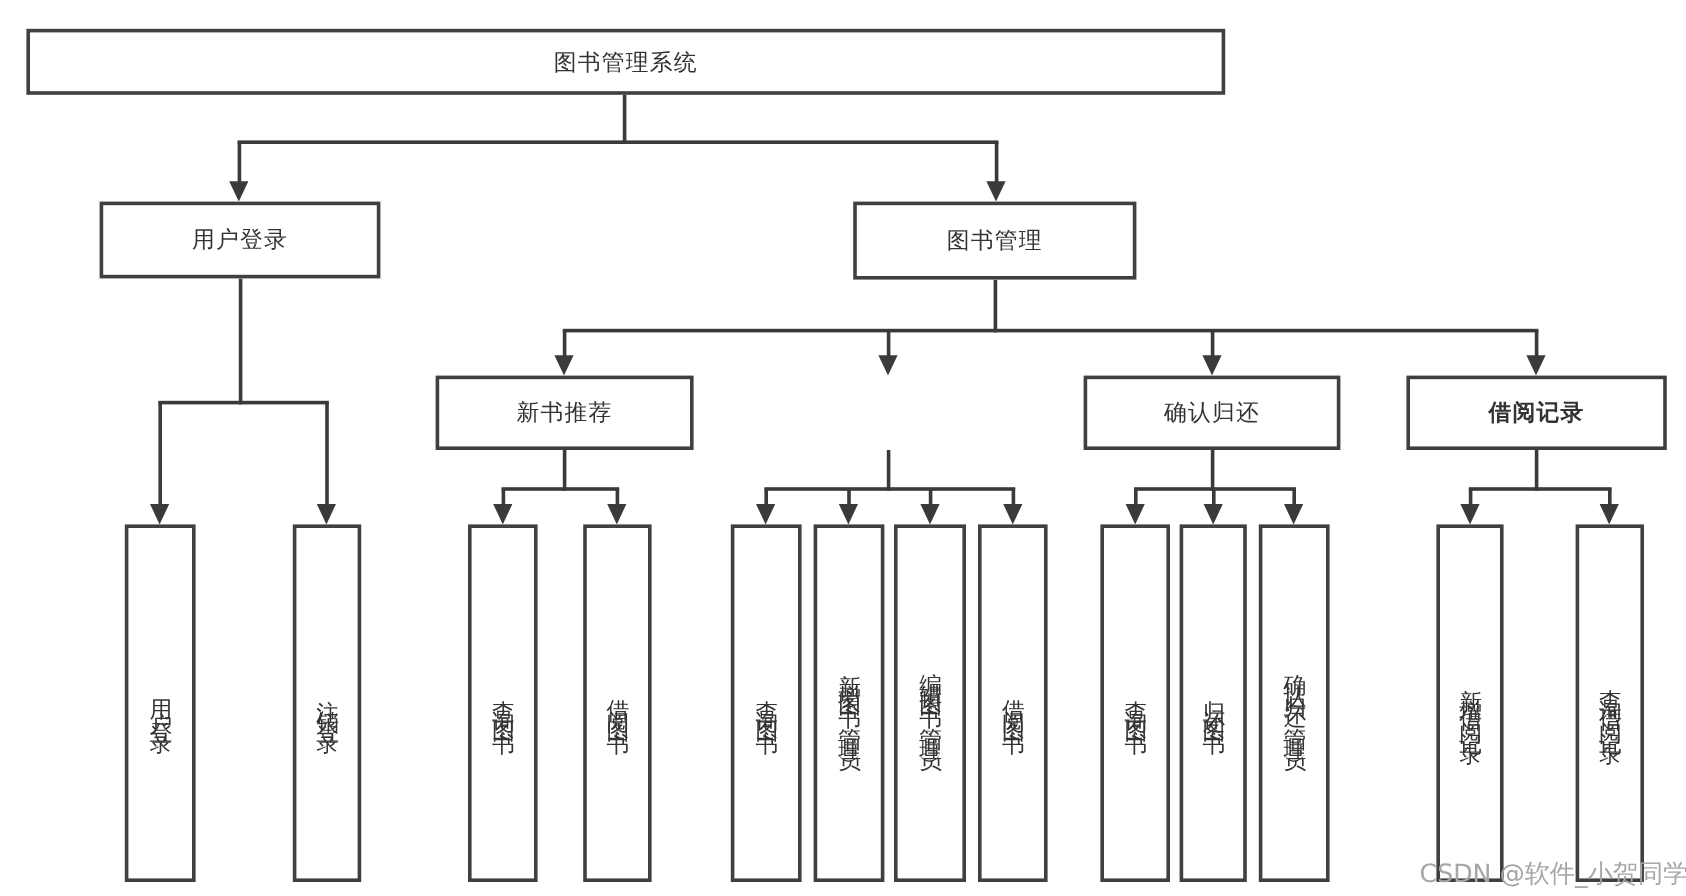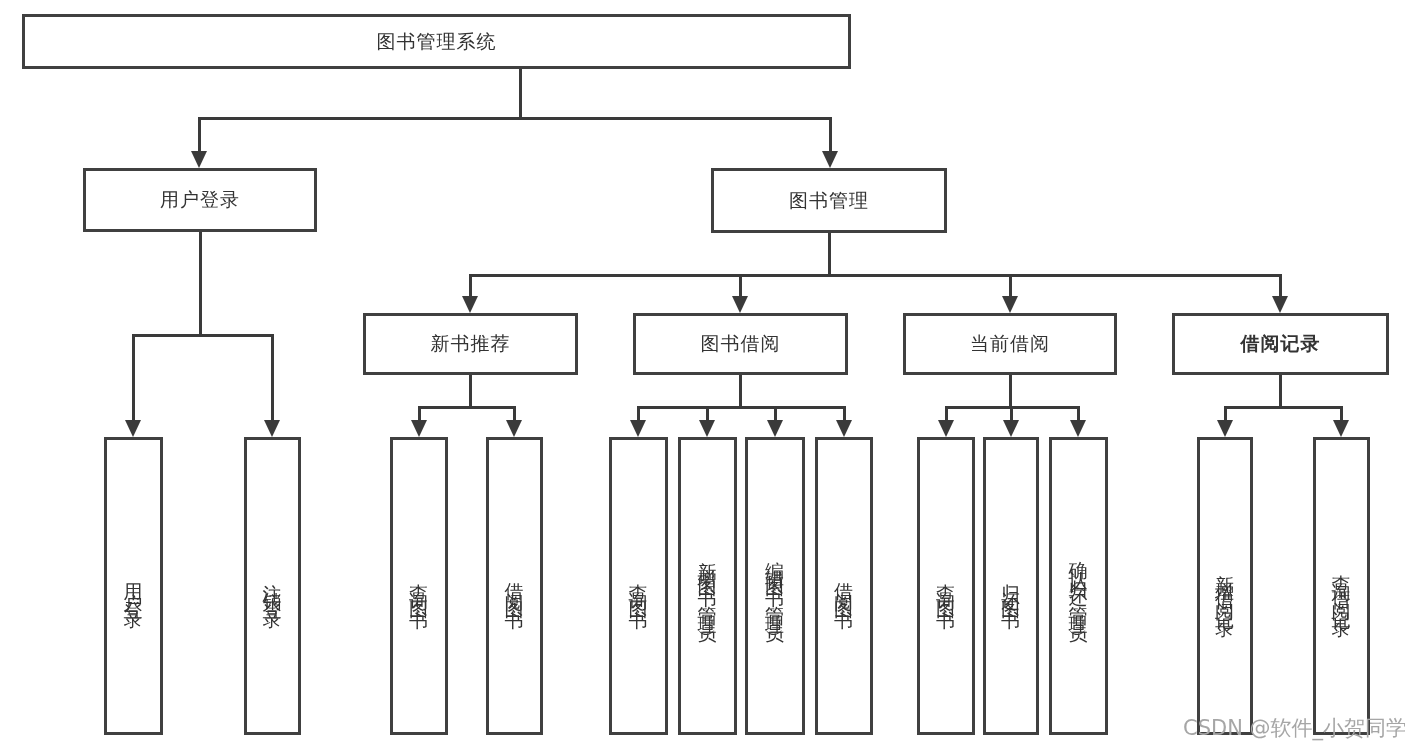--- a/index.html
+++ b/index.html
@@ -102,37 +102,34 @@
     <div class="vline" style="left: 944.5px; top: 407px; height: 16px;"></div>
     <div class="arrowhead" style="left: 938px; top: 420px;"></div>
     <div class="vline" style="left: 1009.5px; top: 407px; height: 16px;"></div>
     <div class="arrowhead" style="left: 1003px; top: 420px;"></div>
     <div class="vline" style="left: 1076.5px; top: 407px; height: 16px;"></div>
     <div class="arrowhead" style="left: 1070px; top: 420px;"></div>
     <div class="vline" style="left: 1223.5px; top: 407px; height: 16px;"></div>
     <div class="arrowhead" style="left: 1217px; top: 420px;"></div>
     <div class="vline" style="left: 1339.5px; top: 407px; height: 16px;"></div>
     <div class="arrowhead" style="left: 1333px; top: 420px;"></div>
-    <div class="node" style="left: 22px; top: 14px; width: 829px; height: 55px;">
+    <div class="node" style="left: 22px; top: 24px; width: 999px; height: 55px;">
       <span class="label">图书管理系统</span>
     </div>
     <div class="node" style="left: 83px; top: 168px; width: 234px; height: 64px;">
       <span class="label">用户登录</span>
     </div>
     <div class="node" style="left: 711px; top: 168px; width: 236px; height: 65px;">
       <span class="label">图书管理</span>
     </div>
     <div class="node" style="left: 363px; top: 313px; width: 215px; height: 62px;">
       <span class="label">新书推荐</span>
     </div>
-    <div class="node" style="left: 633px; top: 313px; width: 215px; height: 62px;">
-      <span class="label">图书借阅</span>
-    </div>
     <div class="node" style="left: 903px; top: 313px; width: 214px; height: 62px;">
-      <span class="label">当前借阅</span>
+      <span class="label">确认归还</span>
     </div>
     <div class="node" style="left: 1172px; top: 313px; width: 217px; height: 62px; font-weight: bold;">
       <span class="label">借阅记录</span>
     </div>
     <div class="node v" style="left: 104px; top: 437px; width: 59px; height: 298px;">
       <span class="label">用户登录</span>
     </div>
     <div class="node v" style="left: 244px; top: 437px; width: 57px; height: 298px;">
       <span class="label">注销登录</span>
     </div>

